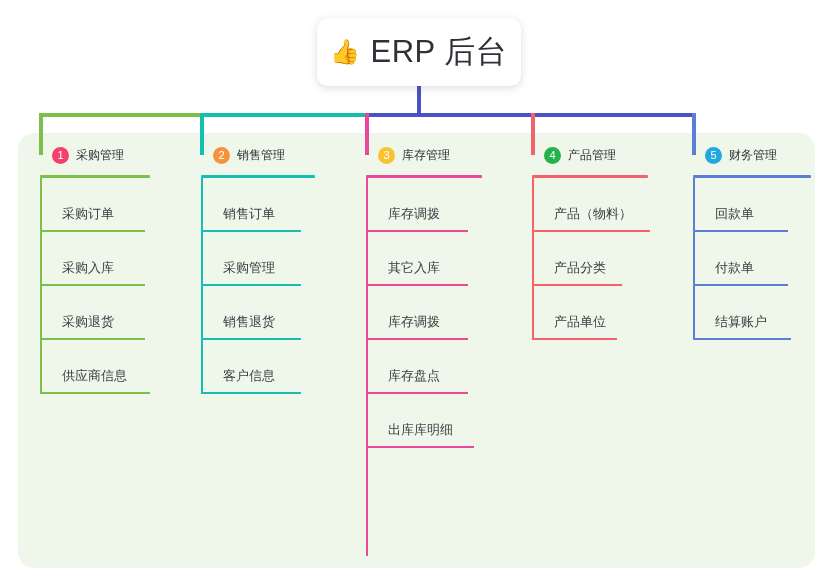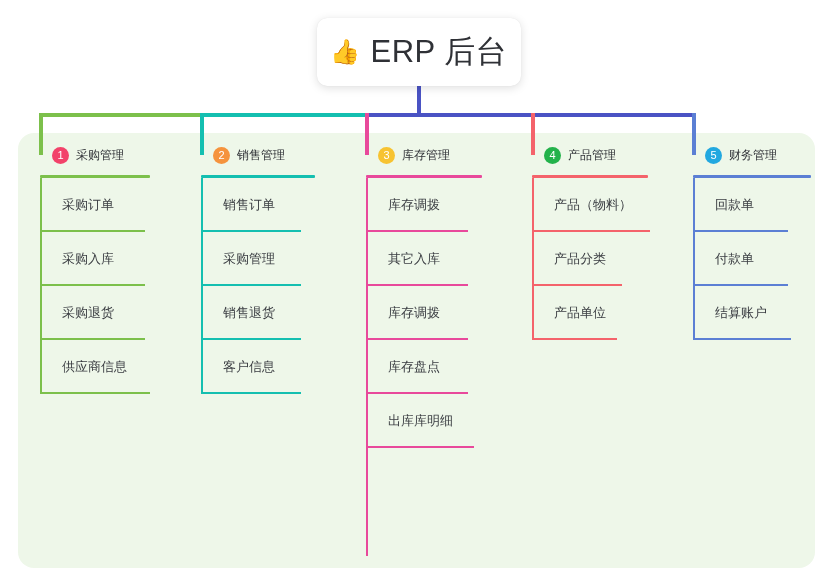--- a/index.html
+++ b/index.html
@@ -115,21 +115,21 @@
     top: 0;
     width: 2px;
   }
   .leaf {
     position: relative;
     height: 54px;
   }
   .leaf-label {
     position: absolute;
     left: 22px;
-    bottom: 18px;
+    bottom: 9px;
     font-size: 13px;
     color: #3a3d42;
     white-space: nowrap;
   }
   .leaf-rule {
     position: absolute;
     left: 0;
     bottom: 0;
     height: 2px;
   }

